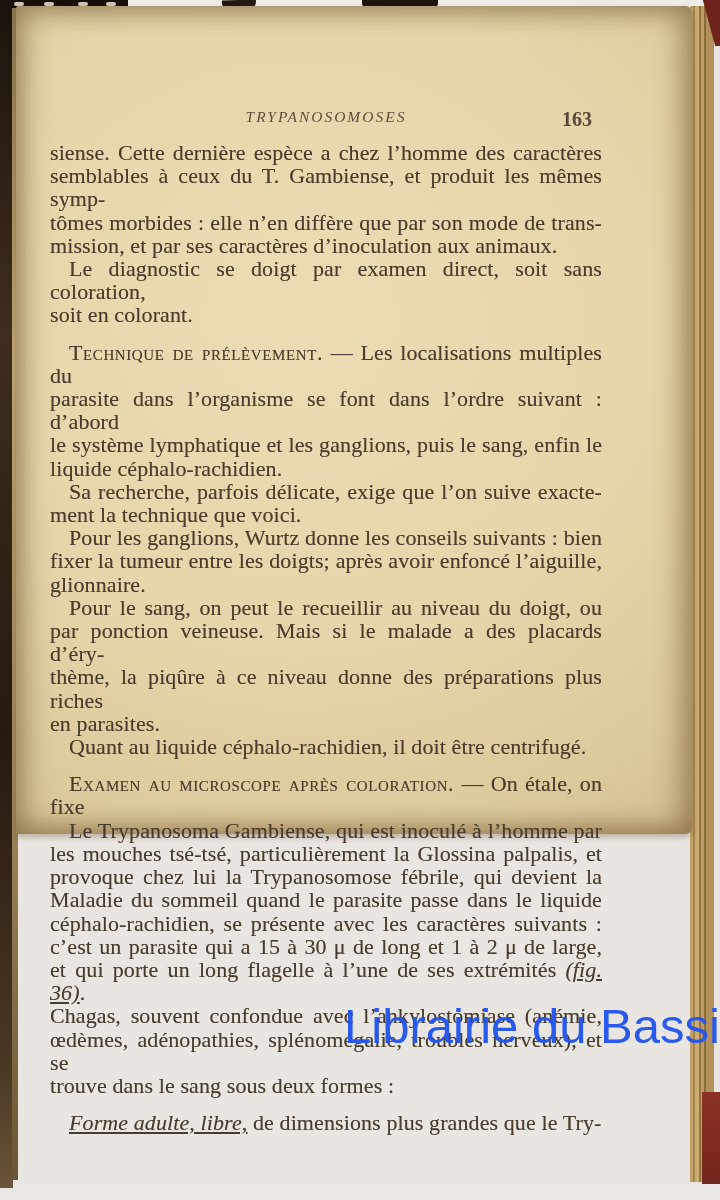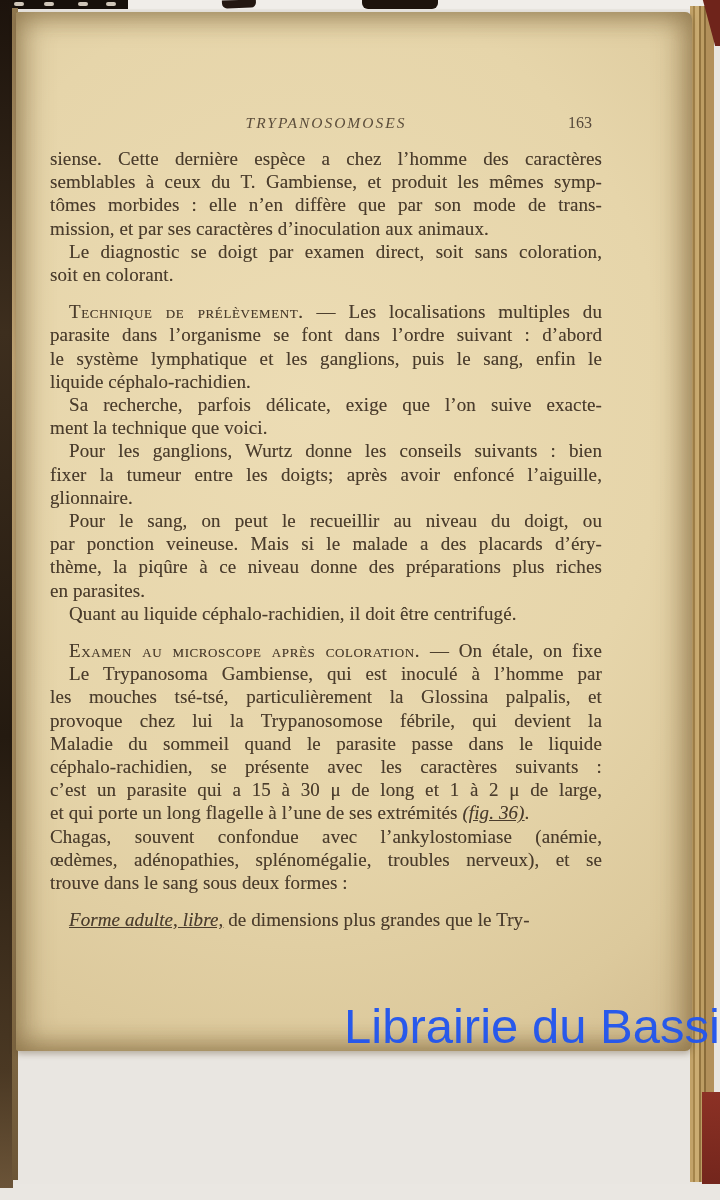--- a/index.html
+++ b/index.html
@@ -20,39 +20,39 @@
     position:absolute;left:690px;top:6px;width:24px;height:1176px;border-radius:0 5px 5px 0;
     background:repeating-linear-gradient(90deg,#c2a268 0 3px,#a5854b 3px 5px,#cbac72 5px 9px,#93743f 9px 11px,#bd9d63 11px 14px,#8a6c3a 14px 16px,#b2905a 16px 24px);
   }
   .photo-bottom{position:absolute;left:0;top:1184px;width:720px;height:16px;background:#eae7e2;}
   .spine-left{position:absolute;left:0;top:0;width:13px;height:1188px;
     background:linear-gradient(#1c130c,#3d2e1e 28%,#241a10 62%,#4a3823 90%,#6b5438);}
   .left-page-edge{position:absolute;left:12px;top:8px;width:6px;height:1172px;
     background:linear-gradient(#8f774f,#c3a878 30%,#9b8256 70%,#6b5536);}
   
   .page{
-    position:absolute;left:16px;top:12px;width:676px;height:1039px;
+    position:absolute;left:16px;top:6px;width:676px;height:828px;
     border-radius:3px 7px 7px 3px;
     background:radial-gradient(120% 90% at 42% 38%,#ecdcb4 0%,#e6d5aa 45%,#dcc99c 70%,#cdb689 92%,#c4ad80 100%);
     box-shadow:
       inset 0 10px 24px rgba(110,85,45,.28),
       inset 14px 0 26px rgba(110,85,45,.30),
       inset -16px 0 24px rgba(120,90,45,.33),
       inset 0 -12px 20px rgba(120,92,48,.25),
       0 3px 6px rgba(90,70,40,.35);
   }
   
   .content{position:absolute;left:34px;top:102px;width:552px;color:#4a3c2c;}
   .header-row{position:relative;height:20px;margin-bottom:13px;}
   .running-title{
     position:absolute;left:0;right:0;text-align:center;
     font-style:italic;font-size:15.5px;letter-spacing:2px;color:#5c4e3c;
   }
-  .folio{position:absolute;right:10px;top:0;font-size:16px;color:#55483a;}
-  .body-text{font-size:19px;line-height:23.2px;letter-spacing:.1px;
+  .folio{position:absolute;right:10px;top:0;font-size:20px;color:#55483a;font-weight:bold;}
+  .body-text{font-size:22px;line-height:23.2px;letter-spacing:.1px;
     text-shadow:0 0 .5px rgba(74,60,44,.45);}
   .para{margin:0;}
   .para.spaced{margin-top:14px;}
   .tline{text-align:justify;text-align-last:justify;white-space:normal;}
   .tline.lastline{text-align-last:left;}
   .tline.indent{text-indent:19px;}
   .sc{font-variant:small-caps;letter-spacing:.6px;}
   .i{font-style:italic;text-decoration:underline;}
   
   .watermark{

